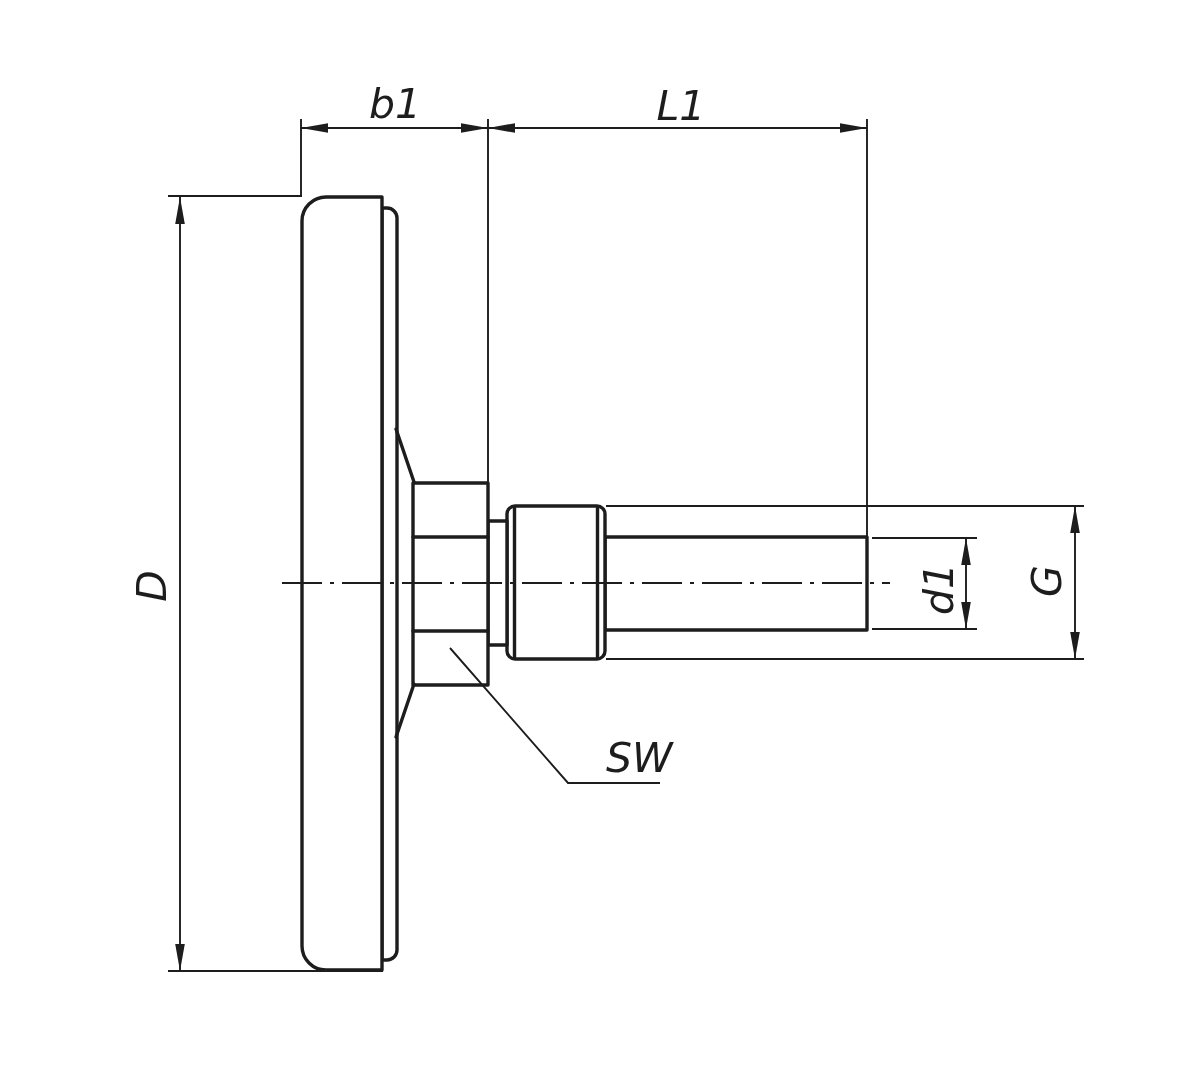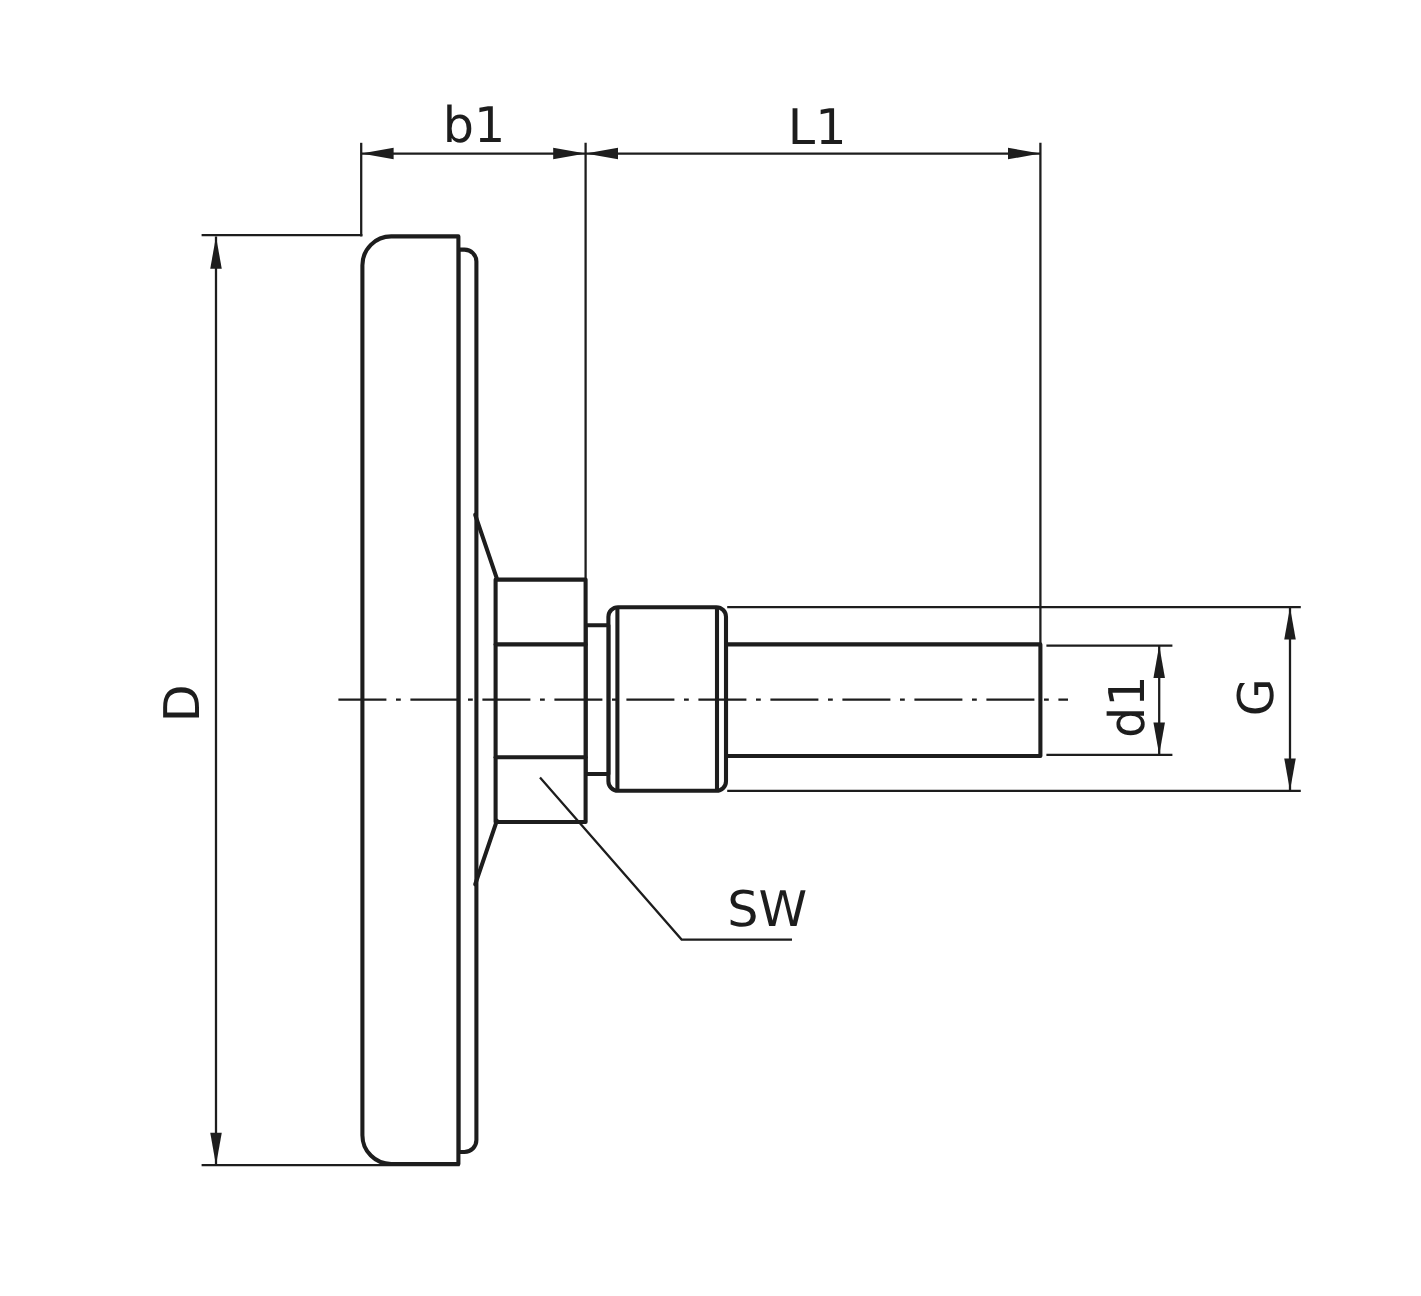--- a/index.html
+++ b/index.html
@@ -5,20 +5,21 @@
   :root{
     --ink:#1d1d1d;
     --paper:#ffffff;
   }
   html,body{margin:0;padding:0;background:var(--paper);}
   .stage{
     position:relative;
     width:1184px;height:1080px;
     background:var(--paper);
     overflow:hidden;
+    font-style:italic;
   }
   svg{display:block;}
   .outline{fill:var(--paper);stroke:var(--ink);stroke-width:3.4;stroke-linejoin:round;}
   .edge{fill:none;stroke:var(--ink);stroke-width:3.4;stroke-linecap:round;stroke-linejoin:round;}
   .thin{fill:none;stroke:var(--ink);stroke-width:1.9;}
   .center{fill:none;stroke:var(--ink);stroke-width:1.9;stroke-dasharray:40 8 4 8;}
   .arrow{fill:var(--ink);stroke:none;}
   .lbl{
     fill:var(--ink);
     font-family:"DejaVu Sans","Liberation Sans",sans-serif;

